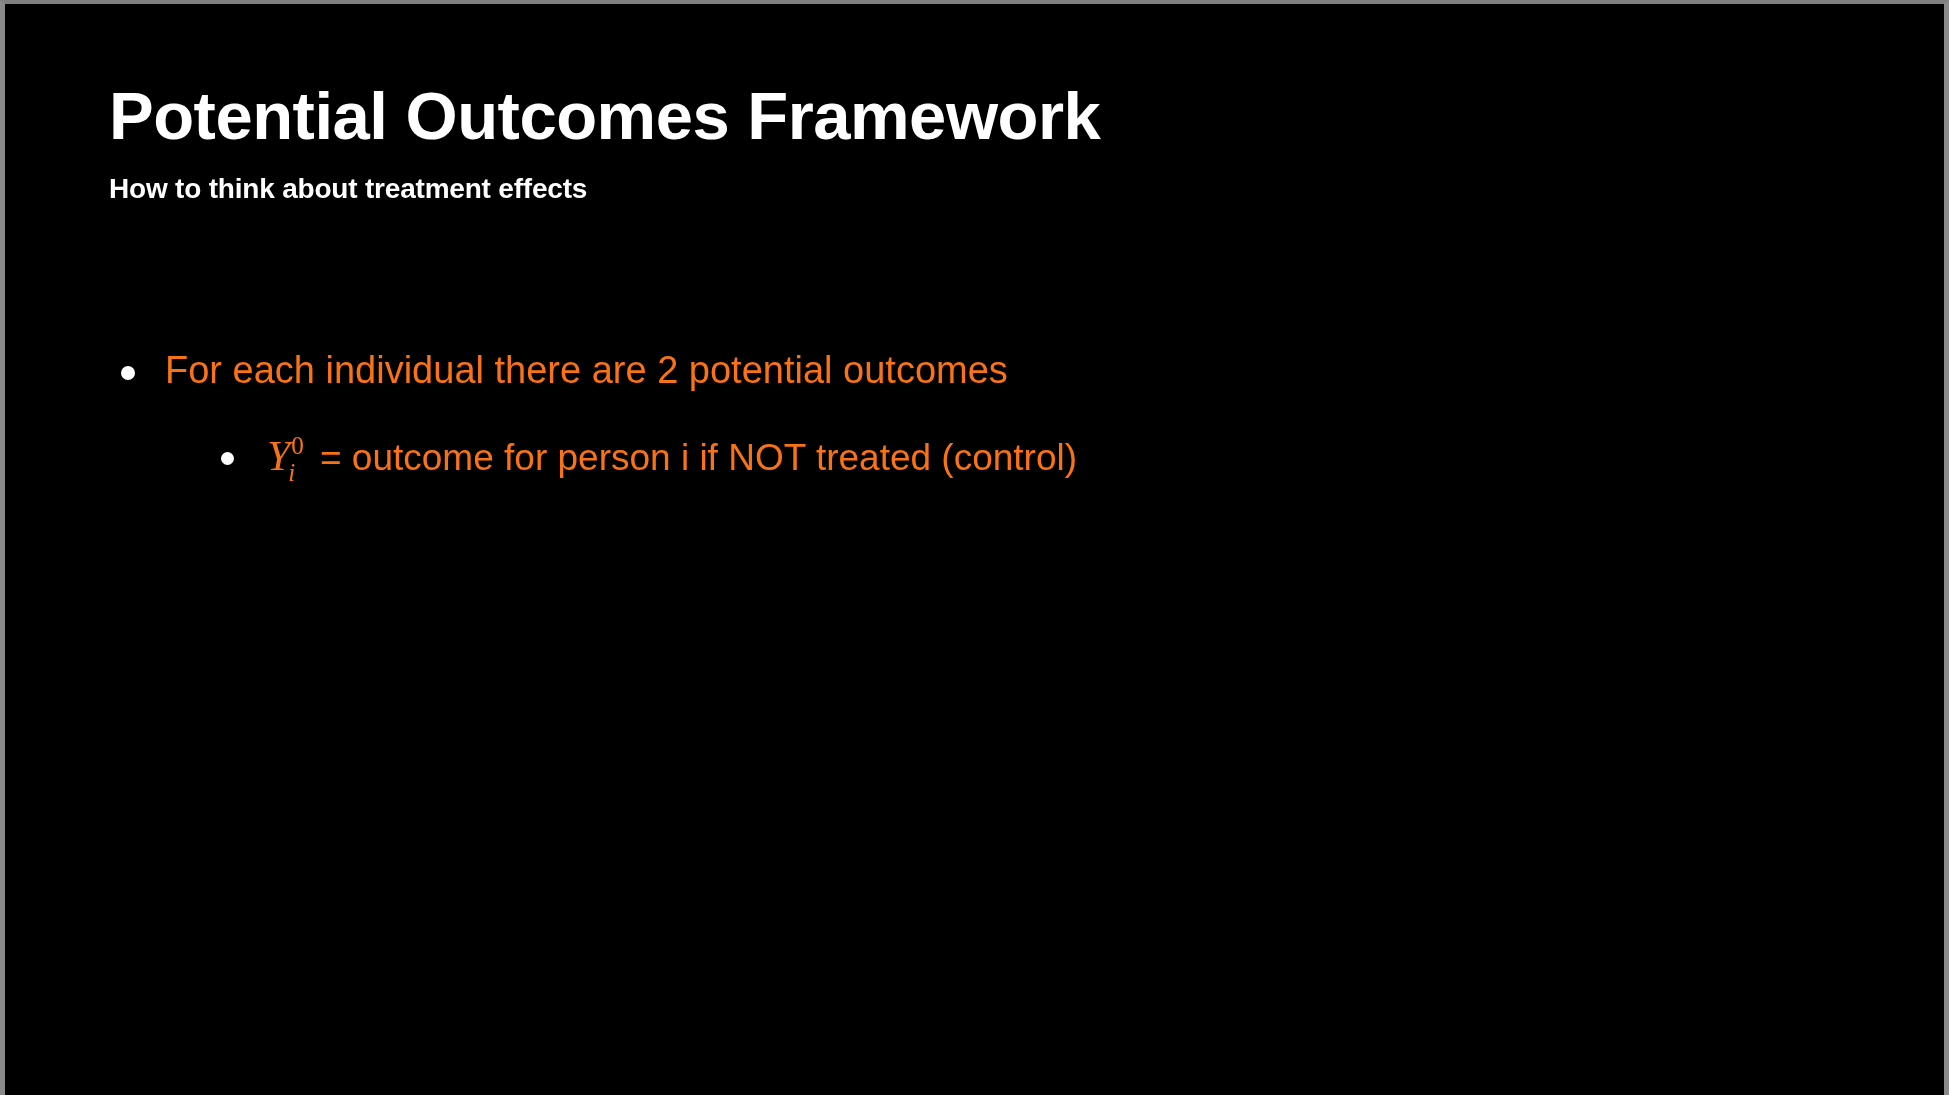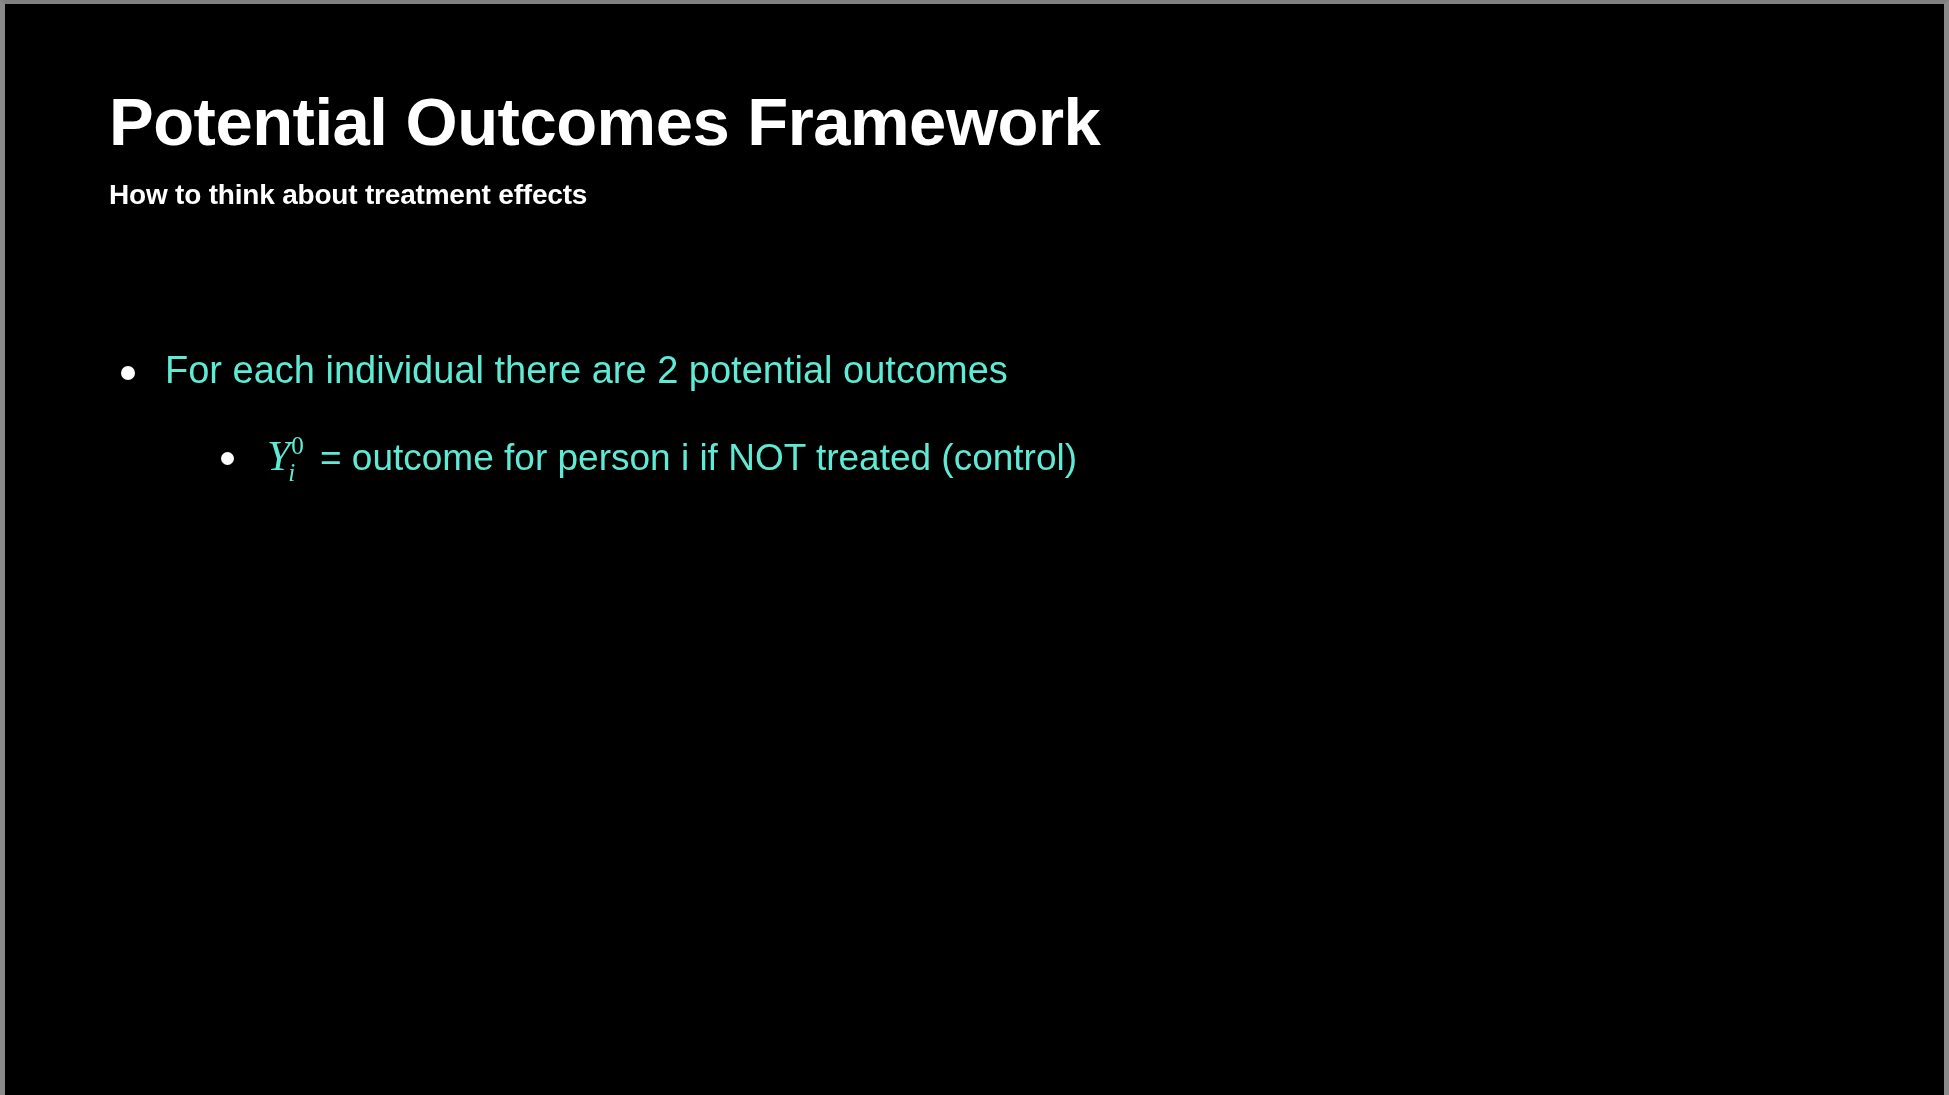--- a/index.html
+++ b/index.html
@@ -33,21 +33,21 @@
     top: 0;
     right: 0;
     bottom: 0;
     padding: 0 0 0 100px;
   }
 
   
   .heading {
     position: absolute;
     left: 104px;
-    top: 84px;
+    top: 78px;
     width: 1700px;
   }
   .slide-title {
     color: #ffffff;
     font-family: "Liberation Sans", sans-serif;
     font-size: 67px;
     font-weight: 700;
     line-height: 1.0;
     letter-spacing: -0.5px;
     margin: 0;
@@ -68,21 +68,21 @@
   .body {
     position: absolute;
     left: 104px;
     top: 340px;
     width: 1740px;
   }
 
   .bullet {
     position: relative;
     display: block;
-    color: #5eead4;
+    color: #f97316;
     font-family: "Liberation Sans", sans-serif;
     font-weight: 400;
     white-space: nowrap;
   }
 
   .bullet-l1 {
     padding-left: 56px;
     font-size: 38px;
     line-height: 52px;
     margin-bottom: 34px;

